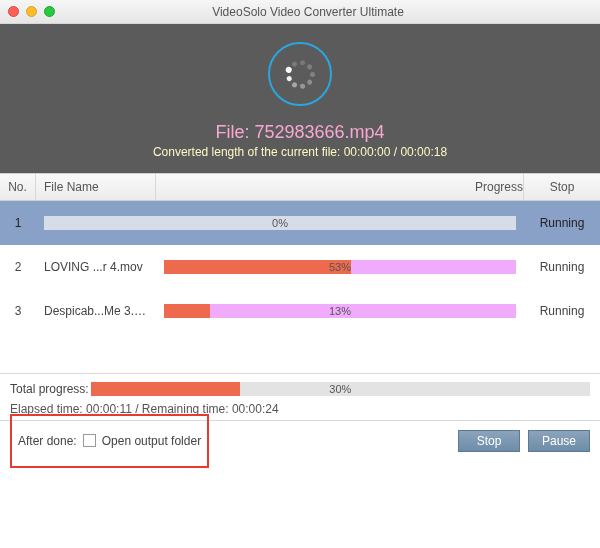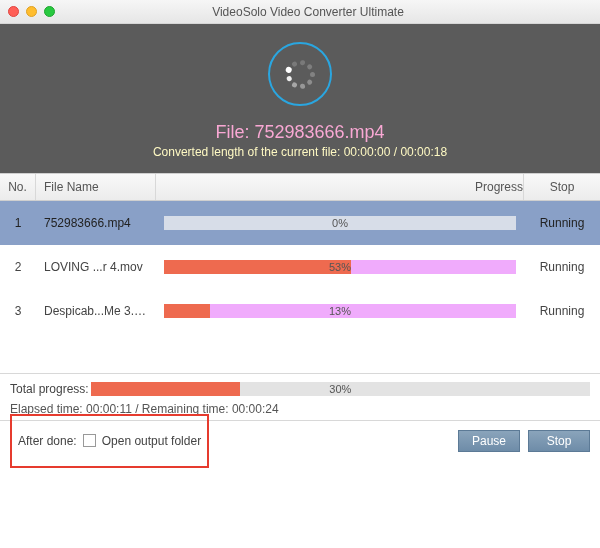--- a/index.html
+++ b/index.html
@@ -78,21 +78,20 @@
 <div class="thead">
   <div class="col-no">No.</div>
   <div class="col-name">File Name</div>
   <div class="col-prog">Progress</div>
   <div class="col-state">Stop</div>
 </div>
 
 <div id="rows">
     <div class="row sel">
       <div class="c-no">1</div>
-      <div class="c-name">752983666.mp4</div>
       <div class="c-prog">
         <div class="bar">
           <div class="fill" style="width:0%"></div>
           <div class="pct">0%</div>
         </div>
       </div>
       <div class="c-state">Running</div>
     </div>
     <div class="row">
       <div class="c-no">2</div>
@@ -131,15 +130,15 @@
   <div class="elapsed">Elapsed time: 00:00:11 / Remaining time: 00:00:24</div>
 </div>
 
 <div class="bottombar">
   <div class="after-box">
     <span>After done:</span>
     <span class="chk"></span>
     <span>Open output folder</span>
   </div>
   <div class="spacer"></div>
+  <div class="btn">Stop</div>
   <div class="btn">Pause</div>
-  <div class="btn">Stop</div>
 </div>
 
 </body></html>

